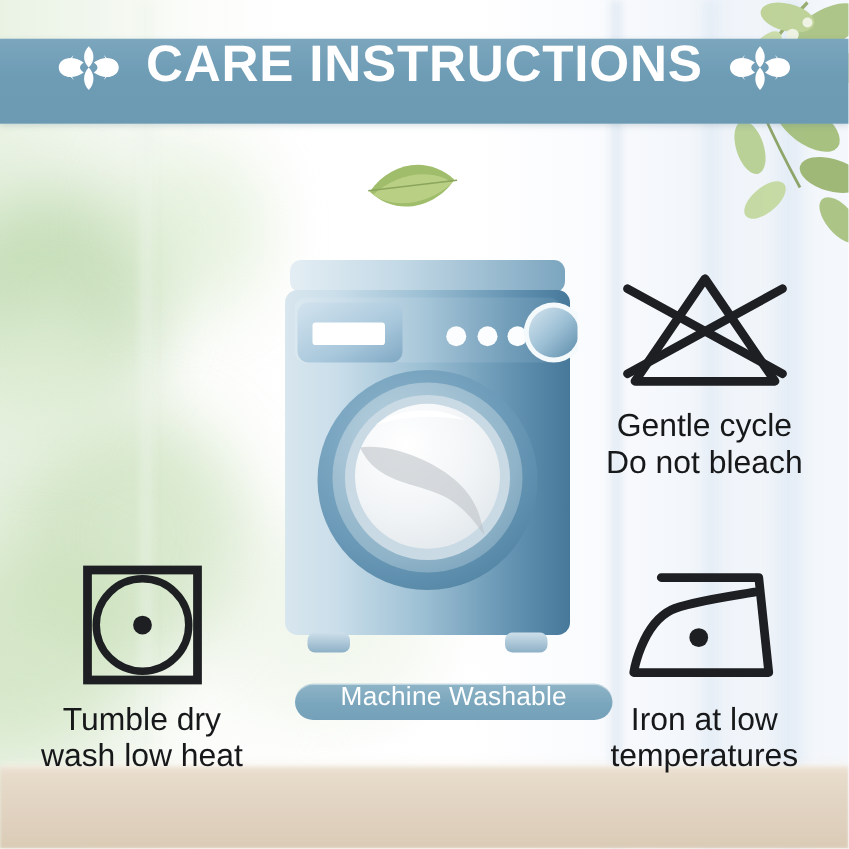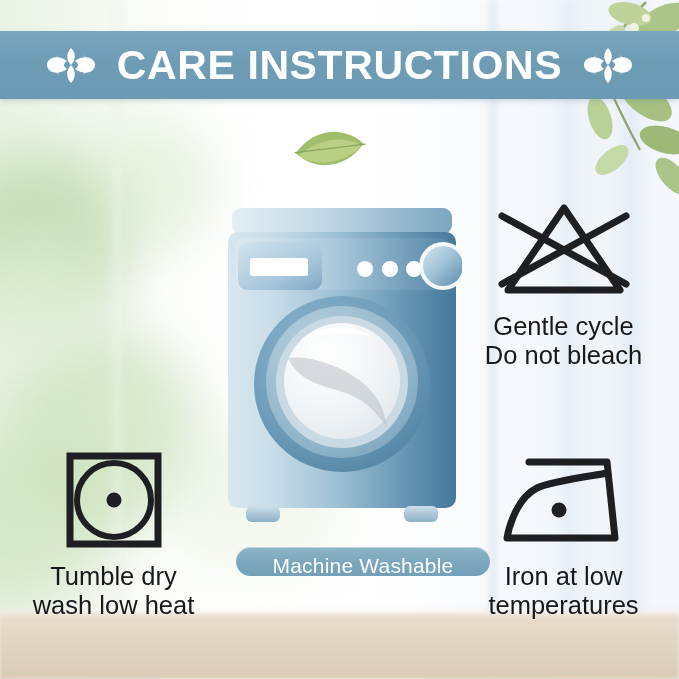--- a/index.html
+++ b/index.html
@@ -72,21 +72,20 @@
   
   .header-band {
     position: absolute;
     left: 0;
     top: 31px;
     width: 679px;
     height: 68px;
     background: linear-gradient(to bottom, #7ba6bd 0%, #6e9cb5 45%, #6d9ab3 100%);
     box-shadow: 0 2px 5px rgba(90,120,140,0.25);
     display: flex;
-    align-items: center;
     justify-content: center;
     gap: 18px;
   }
   .header-title {
     color: #ffffff;
     font-size: 41px;
     font-weight: 700;
     letter-spacing: 0.6px;
     white-space: nowrap;
     line-height: 1;
@@ -110,21 +109,21 @@
     justify-content: center;
   }
   .cell .caption {
     margin-top: 8px;
     font-size: 25.5px;
     line-height: 1.14;
     color: #17181a;
     white-space: pre-line;
   }
   #cell-wash   { left: 6px;   top: 196px; }
-  #cell-bleach { left: 456px; top: 196px; }
+  #cell-bleach { left: 456px; top: 211px; }
   #cell-dry    { left: 6px;   top: 446px; }
   #cell-iron   { left: 456px; top: 446px; }
 
   .tub-temp {
     font-size: 25px;
     font-weight: 600;
     fill: #17181a;
   }
 
   
@@ -138,21 +137,21 @@
   .badge {
     position: absolute;
     left: 236px;
     top: 547px;
     width: 254px;
     height: 29px;
     border-radius: 15px;
     background: linear-gradient(to bottom, #8fb4c7 0%, #7aa6bd 55%, #74a1b9 100%);
     box-shadow: inset 0 1px 0 rgba(255,255,255,0.45);
     display: flex;
-    align-items: flex-end;
+    align-items: flex-start;
     justify-content: center;
   }
   .badge-text {
     color: #ffffff;
     font-size: 21px;
     letter-spacing: 0.2px;
     line-height: 1;
   }
 
   

